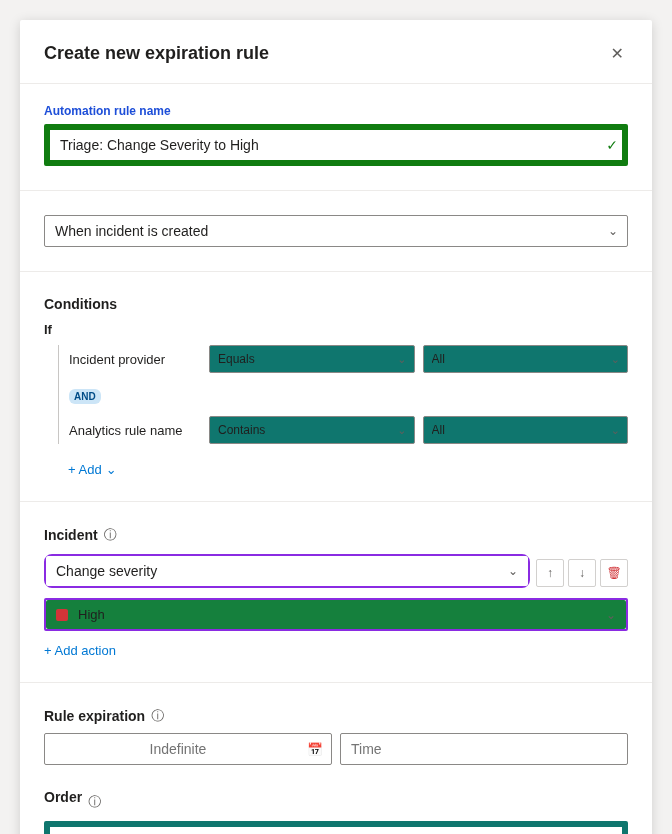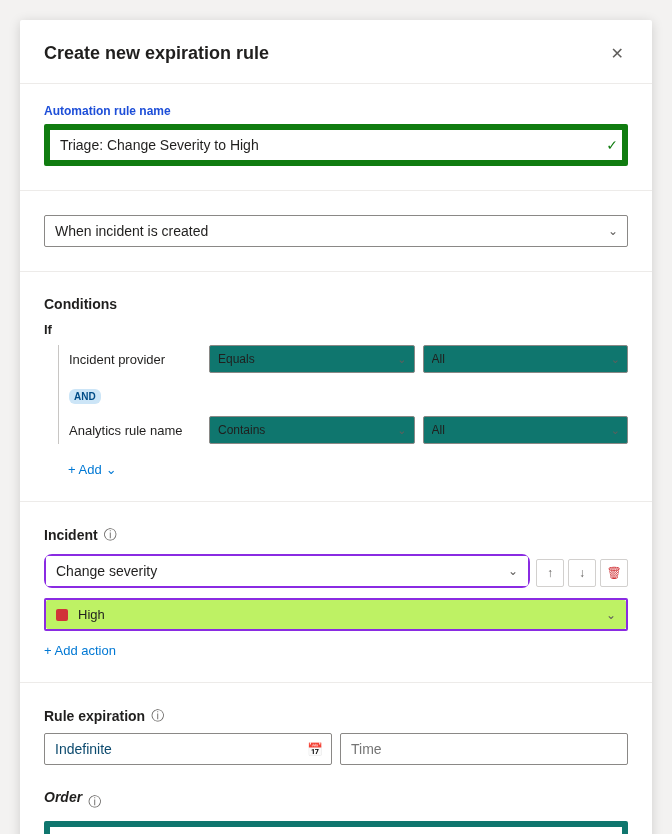--- a/index.html
+++ b/index.html
@@ -302,22 +302,23 @@
     .expiration-date {
       flex: 1;
       position: relative;
     }
     .expiration-date input {
       width: 100%;
       border: 1px solid #8a8886;
       border-radius: 2px;
       padding: 7px 30px 7px 10px;
       font-size: 14px;
-      color: #0c4a6e;
+      color: #737373;
       outline: none;
+      text-align: center;
     }
     .cal-icon {
       position: absolute;
       right: 8px;
       top: 50%;
       transform: translateY(-50%);
       color: #605e5c;
       font-size: 13px;
     }
     .expiration-time {
@@ -466,21 +467,21 @@
             <span>🗑</span>
           </button>
         </div>
       </div>
 
       
       <div class="severity-row">
         <div class="severity-border" style="flex:1;">
           <div class="severity-select-wrapper">
             <div class="severity-dot"></div>
-            <select style="border:none; width:100%; padding:7px 30px 7px 32px; font-size:13px; color:#201f1e; background:#bef264; appearance:none; cursor:pointer; outline:none;">
+            <select style="border:none; width:100%; padding:7px 30px 7px 32px; font-size:13px; color:#201f1e; background:#15803d; appearance:none; cursor:pointer; outline:none;">
               <option>High</option>
               <option>Medium</option>
               <option>Low</option>
               <option>Informational</option>
             </select>
             <span class="chevron">⌄</span>
           </div>
         </div>
       </div>
 
@@ -503,21 +504,21 @@
           <span class="cal-icon">📅</span>
         </div>
         <div class="expiration-time">
           <input type="text" placeholder="Time" style="">
         </div>
       </div>
     </div>
 
     <div class="section">
       <div style="display:flex;align-items:center;gap:6px;margin-bottom:6px;">
-        <span class="section-label" style="margin-bottom:10px;font-style:italic;">Order</span>
+        <span class="section-label" style="margin-bottom:10px;">Order</span>
         <span class="info-icon">ⓘ</span>
       </div>
       <input type="text" class="text-input" value="136" style="">
     </div>
 
   </div>
 
 </div>
 
 </body></html>

